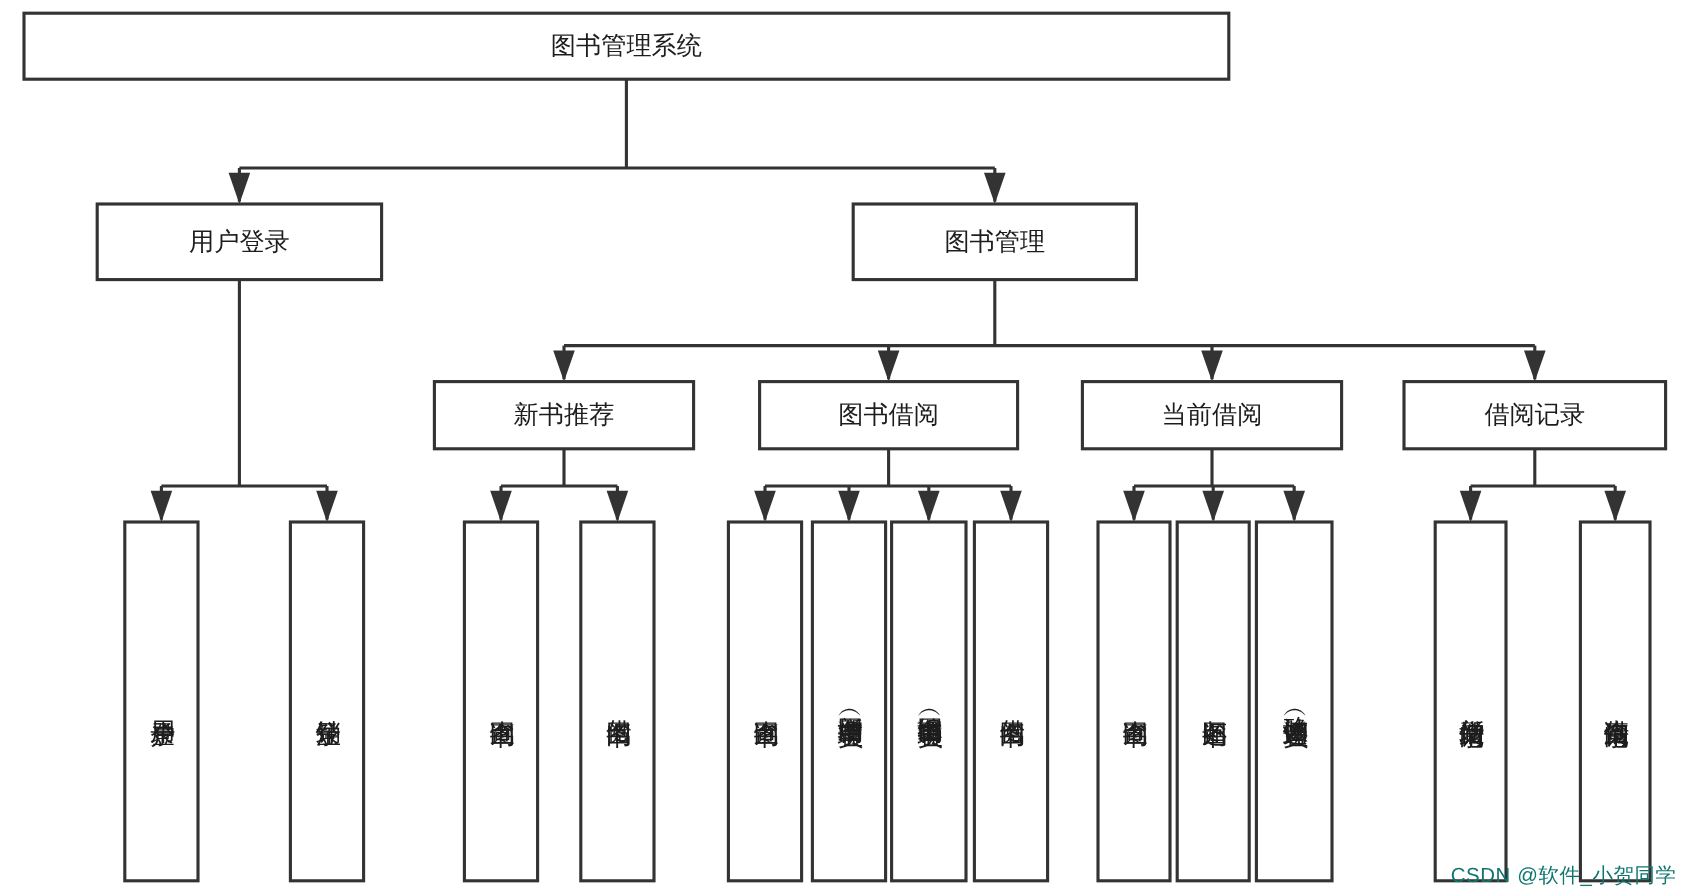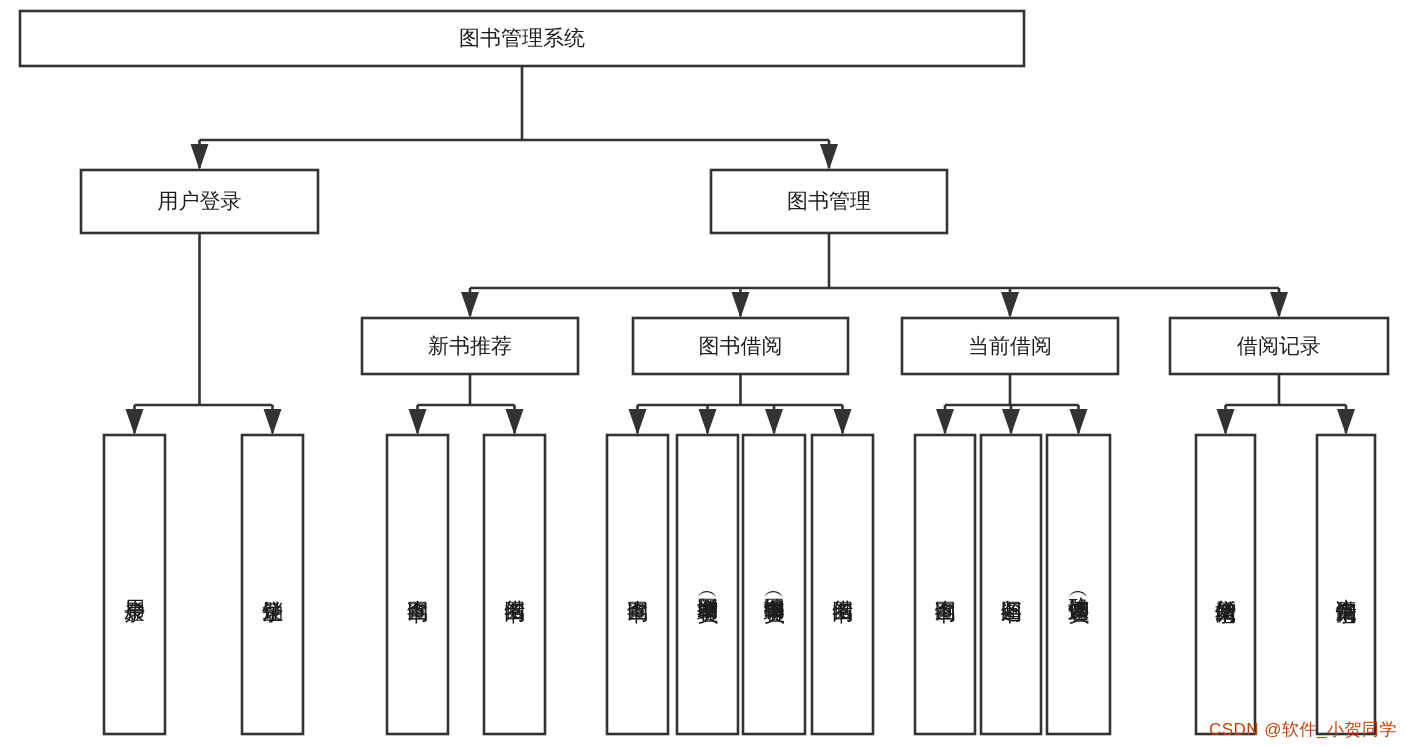--- a/index.html
+++ b/index.html
@@ -65,21 +65,21 @@
     pointer-events: none;
     box-sizing: border-box;
     text-align: center;
   }
   .watermark {
     position: absolute;
     right: 8px;
     bottom: 6px;
     font-family: "Liberation Sans", "DejaVu Sans", sans-serif;
     font-size: 17px;
-    color: #c2410c;
+    color: #0f766e;
     letter-spacing: 0.5px;
     white-space: nowrap;
   }
 </style>
 </head>
 <body>
 
 <div id="diagram-root">
   <svg class="diagram-canvas" viewBox="0 0 1405 747" preserveAspectRatio="none">
     <g id="edges-layer">

